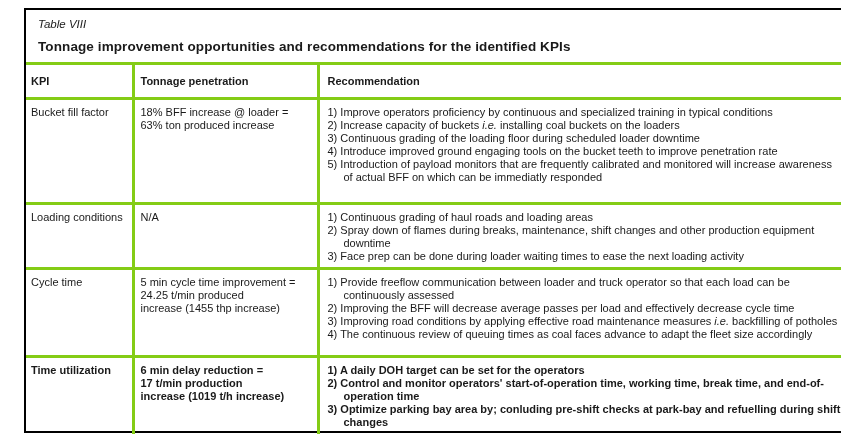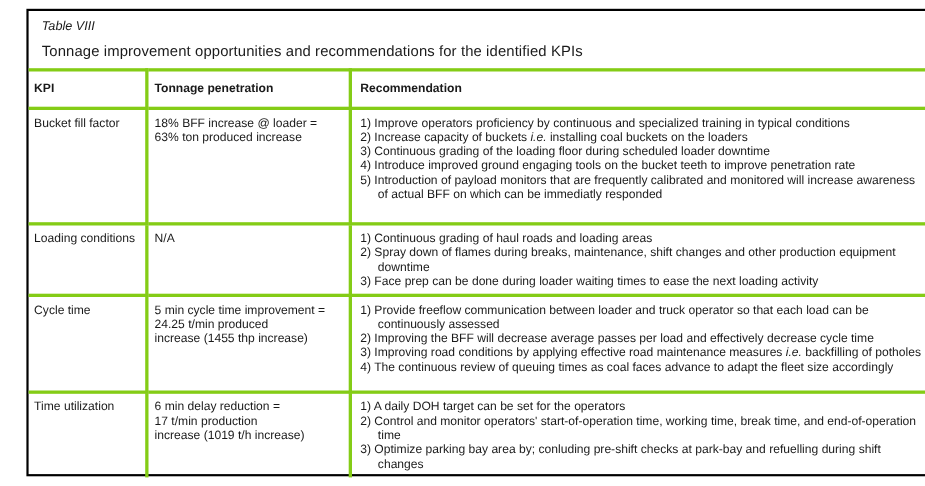--- a/index.html
+++ b/index.html
@@ -20,21 +20,21 @@
   .caption {
     height:52px;
     padding:7px 12px 0 12px;
   }
   .table-label {
     font-style:italic;
     font-size:11.5px;
     line-height:14px;
   }
   .table-title {
-    font-weight:normal;
+    font-weight:bold;
     font-size:13.5px;
     line-height:16px;
     margin-top:8px;
     letter-spacing:0.1px;
   }
   table.kpi-table {
     width:100%;
     border-collapse:collapse;
     table-layout:fixed;
   }
@@ -43,21 +43,21 @@
   .kpi-table th, .kpi-table td {
     border:3px solid #84cc16;
     vertical-align:top;
     text-align:left;
     font-size:11px;
     line-height:13px;
   }
   
   .kpi-table th:first-child, .kpi-table td:first-child { border-left:none; }
   .kpi-table th:last-child,  .kpi-table td:last-child  { border-right:none;margin-left:40px; }
-  .kpi-table tr:last-child td { border-bottom:none; }
+  .kpi-table tr:last-child td { border-bottom:none;font-weight:bold; }
   .kpi-table th {
     font-weight:bold;
     height:35px;
     vertical-align:middle;
     padding:2px 8px 2px 5px;
   }
   .kpi-table th.h2 { padding-left:6px; }
   .kpi-table th.h3 { padding-left:8px; }
   .kpi-table td { padding:6px 8px 4px 5px; }
   .kpi-table td.tonnage { padding-left:6px; }

